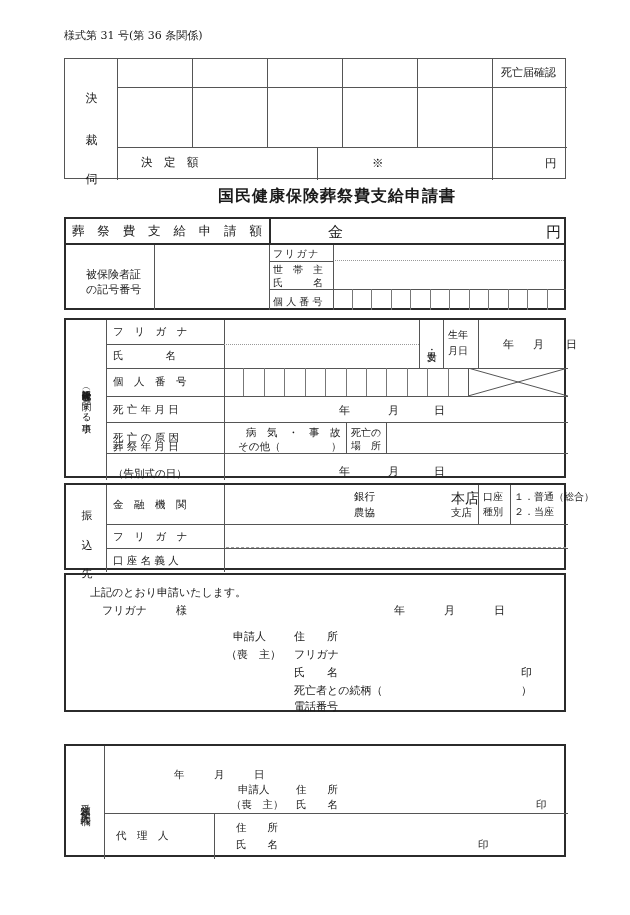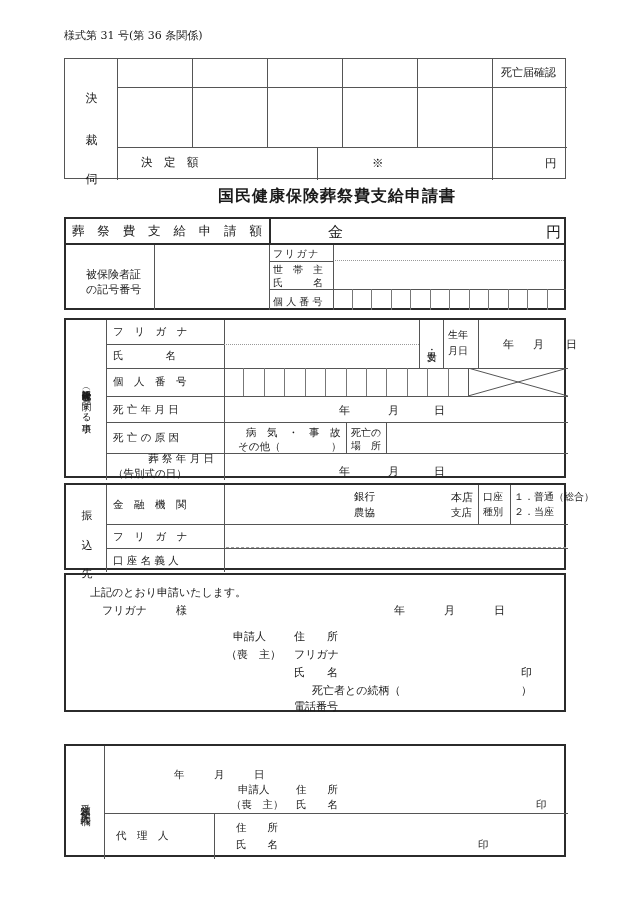--- a/index.html
+++ b/index.html
@@ -262,21 +262,21 @@
     </div>
     <div class="txt" style="left:180px; top:106px; font-size:10.5px;">病　気　・　事　故</div>
     <div class="txt" style="left:172px; top:120px; font-size:10.5px;">その他（</div>
     <div class="txt" style="left:265px; top:120px; font-size:10.5px;">）</div>
     <div class="line-v" style="left:280px; top:102px; height:31px;"></div>
     <div class="txt" style="left:285px; top:106px; font-size:10px;">死亡の</div>
     <div class="txt" style="left:285px; top:119px; font-size:10px;">場　所</div>
     <div class="line-v" style="left:320px; top:102px; height:31px;"></div>
     <div class="cell" style="left:320px; top:102px; width:182px; height:31px;"></div>
 
-    <div class="spread" style="position:absolute; left:45px; top:132px; width:105px; height:14px; font-size:10.5px; padding:0 2px;justify-content:flex-end;">
+    <div class="spread" style="position:absolute; left:45px; top:120px; width:105px; height:14px; font-size:10.5px; padding:0 2px;">
       <span>葬 祭 年 月 日</span>
     </div>
     <div class="txt" style="left:47px; top:147px; font-size:10.5px;">（告別式の日）</div>
     <div class="txt" style="left:273px; top:144px; font-size:11px;">年</div>
     <div class="txt" style="left:322px; top:144px; font-size:11px;">月</div>
     <div class="txt" style="left:368px; top:144px; font-size:11px;">日</div>
     <div class="cell" style="left:158px; top:133px; width:344px; height:27px;"></div>
   </div>
 
   <div class="blk bd2" style="left:64px; top:483px; width:502px; height:87px;">
@@ -288,21 +288,21 @@
     <div class="line-h" style="left:40px; top:39px; width:462px;"></div>
     <div class="line-h" style="left:40px; top:63px; width:462px;"></div>
     <div class="line-v" style="left:158px; top:0; height:87px;"></div>
 
     <div class="spread" style="position:absolute; left:45px; top:11px; width:105px; height:18px; font-size:10.5px; padding:0 2px;">
       <span>金　融　機　関</span>
     </div>
     <div class="cell" style="left:158px; top:0; width:150px; height:39px;"></div>
     <div class="txt" style="left:288px; top:5px; font-size:10.5px;">銀行</div>
     <div class="txt" style="left:288px; top:21px; font-size:10.5px;">農協</div>
-    <div class="txt" style="left:385px; top:5px; font-size:11px;">本店</div>
+    <div class="txt" style="left:385px; top:5px; font-size:14px;">本店</div>
     <div class="txt" style="left:385px; top:21px; font-size:10.5px;">支店</div>
     <div class="cell" style="left:312px; top:0; width:70px; height:39px;"></div>
 
     <div class="line-v" style="left:412px; top:0; height:39px;"></div>
     <div class="txt" style="left:417px; top:5px; font-size:10px;">口座</div>
     <div class="txt" style="left:417px; top:20px; font-size:10px;">種別</div>
     <div class="line-v" style="left:444px; top:0; height:39px;"></div>
     <div class="txt" style="left:448px; top:5px; font-size:10px;">１．普通（総合）</div>
     <div class="txt" style="left:448px; top:20px; font-size:10px;">２．当座</div>
 
@@ -334,21 +334,21 @@
     <div class="txt" style="left:228px; top:54px; font-size:11px;">住　　所</div>
     <div class="cell" style="left:290px; top:50px; width:200px; height:18px;"></div>
 
     <div class="txt" style="left:228px; top:72px; font-size:11px;">フリガナ</div>
     <div class="cell" style="left:290px; top:68px; width:200px; height:18px;"></div>
 
     <div class="txt" style="left:228px; top:90px; font-size:11px;">氏　　名</div>
     <div class="cell" style="left:290px; top:86px; width:160px; height:18px;"></div>
     <div class="txt" style="left:455px; top:90px; font-size:11px;">印</div>
 
-    <div class="txt" style="left:228px; top:108px; font-size:11px;margin-left:18px;">死亡者との続柄（</div>
+    <div class="txt" style="left:228px; top:108px; font-size:11px;">死亡者との続柄（</div>
     <div class="cell" style="left:320px; top:104px; width:130px; height:18px;"></div>
     <div class="txt" style="left:455px; top:108px; font-size:11px;">）</div>
 
     <div class="txt" style="left:228px; top:124px; font-size:11px;">電話番号</div>
     <div class="cell" style="left:300px; top:120px; width:190px; height:16px;"></div>
   </div>
 
 
   <div class="blk bd2" style="left:64px; top:744px; width:502px; height:113px;">
     <div class="line-v" style="left:38px; top:0; height:113px;"></div>

